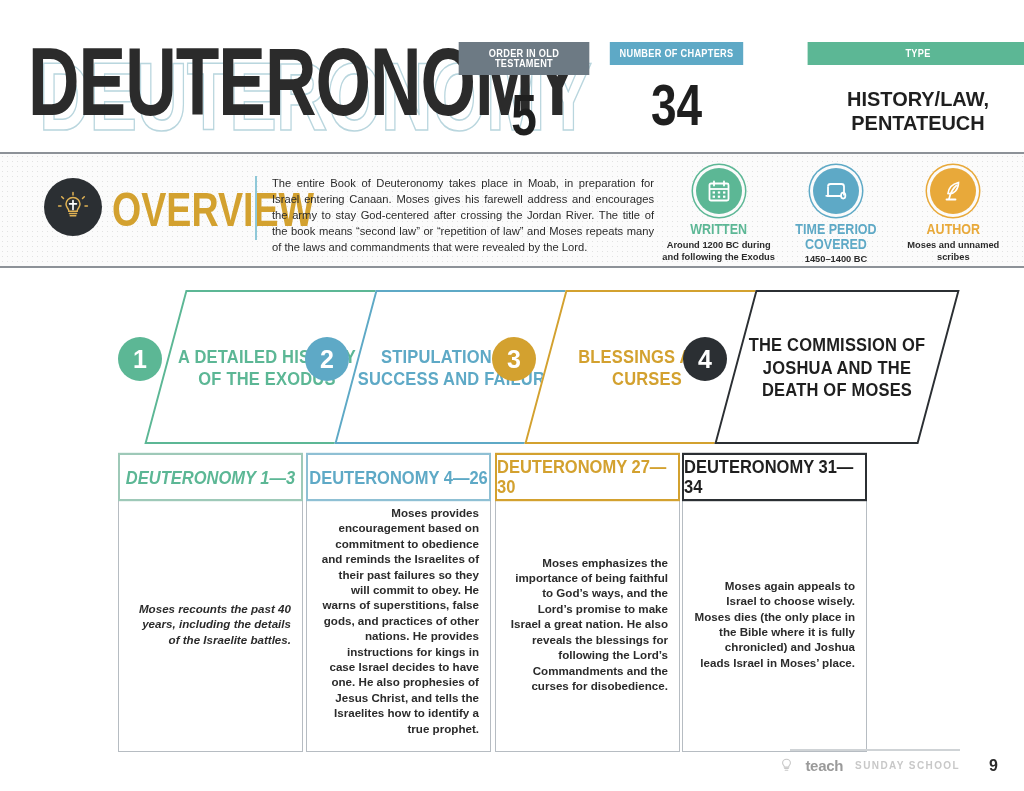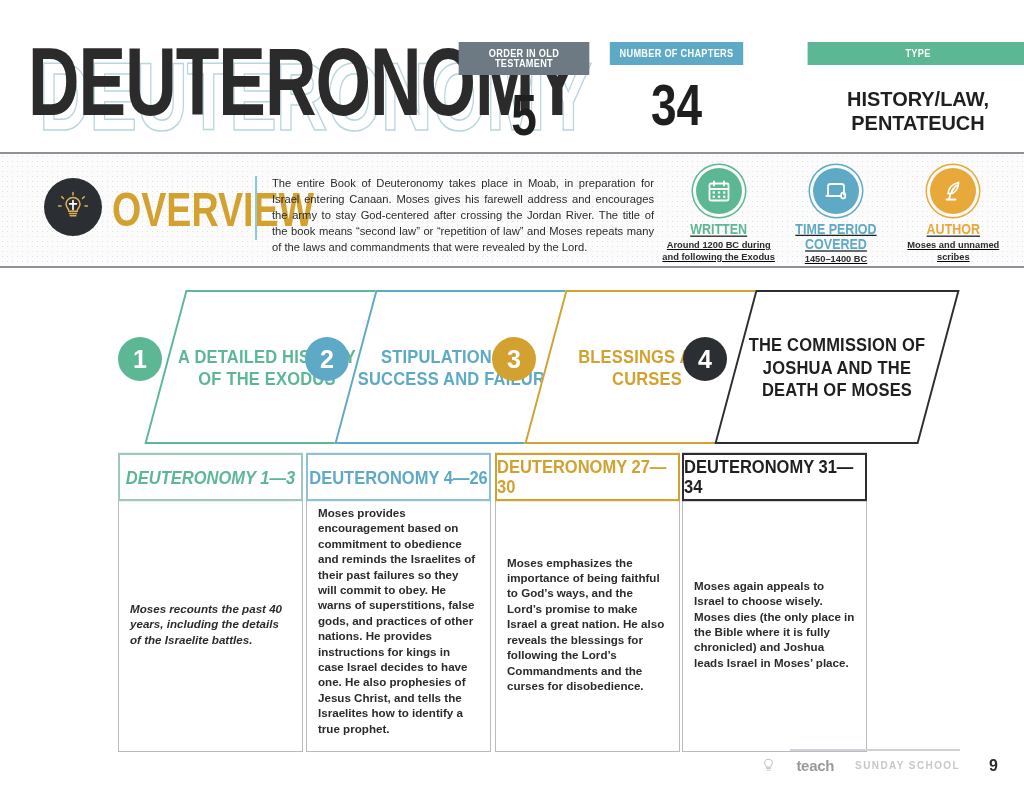--- a/index.html
+++ b/index.html
@@ -67,21 +67,21 @@
     font-family:"Liberation Sans Narrow","Liberation Sans",sans-serif;
     transform:scaleY(1.22) scaleX(0.94);transform-origin:left top;letter-spacing:0px;
   }
   .ov-rule{position:absolute;left:255px;top:22px;width:2px;height:64px;background:#8fc8d8;}
   .ov-text{
     position:absolute;left:272px;top:22px;width:382px;
     font-size:11.2px;line-height:1.42;color:#2b2b2b;font-weight:normal;
     text-align:justify;
   }
   .ov-icons{position:absolute;left:660px;top:14px;width:352px;display:flex;}
-  .ov-icon-col{flex:1;text-align:center;text-decoration:underline;}
+  .ov-icon-col{flex:1;text-align:center;}
   .ov-circle{width:46px;height:46px;border-radius:50%;margin:0 auto;
     display:flex;align-items:center;justify-content:center;box-shadow:0 0 0 3px #fbfbfb,0 0 0 4.5px currentColor;}
   .ov-ic-title{font-weight:bold;font-size:12.5px;margin-top:9px;letter-spacing:0px;
     font-family:"Liberation Sans Narrow","Liberation Sans",sans-serif;transform:scaleY(1.12);}
   .ov-ic-sub{font-size:9.3px;font-weight:bold;color:#2b2b2b;line-height:1.25;margin-top:3px;}
 
   
   .main{position:relative;height:auto;}
   .para-band{position:relative;height:165px;margin-top:22px;}
   .para{
@@ -111,27 +111,27 @@
     font-family:"Liberation Sans Narrow","Liberation Sans",sans-serif;
     transform:scaleY(1.1);
   }
   .col-head-wrap{height:44px;}
   .col-body{
     border:1.5px solid #b6bcc2;border-top:none;height:253px;
     display:flex;align-items:flex-start;justify-content:center;
     padding:6px 11px 8px;box-sizing:border-box;background:#fff;
   }
   .col-body p{
-    margin:0;text-align:left;font-weight:bold;font-size:11.6px;line-height:1.33;color:#2b2b2b;
+    margin:0;text-align:right;font-weight:bold;font-size:11.6px;line-height:1.33;color:#2b2b2b;
   }
   .col-body.center-text{align-items:center;}
 
   
   .footer{position:absolute;left:0;bottom:8px;width:1024px;height:28px;}
-  .foot-logo{position:absolute;right:64px;top:2px;display:flex;align-items:center;gap:21px;}
+  .foot-logo{position:absolute;right:64px;top:2px;display:flex;align-items:center;gap:12px;}
   .foot-teach{font-weight:bold;font-size:15px;color:#9a9a9a;letter-spacing:-0.3px;}
   .foot-sub{font-size:10px;color:#c8c8c8;font-weight:bold;letter-spacing:1.4px;}
   .page-num{position:absolute;right:26px;top:2px;font-weight:bold;font-size:16px;color:#2b2b2b;
     font-family:"Liberation Sans Narrow","Liberation Sans",sans-serif;}
   .top-rule{position:absolute;right:64px;top:-6px;width:170px;height:2px;background:#cfd3d6;}
 </style>
 </head>
 <body>
 
 <div class="page">

